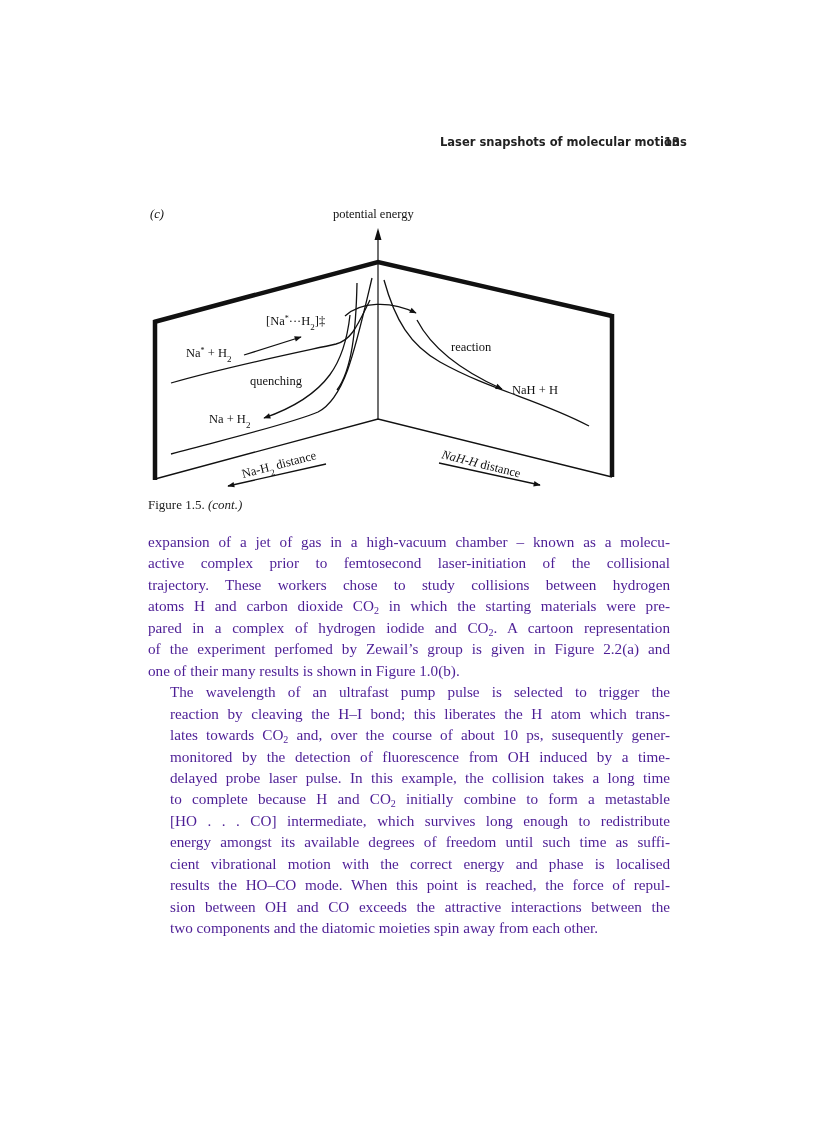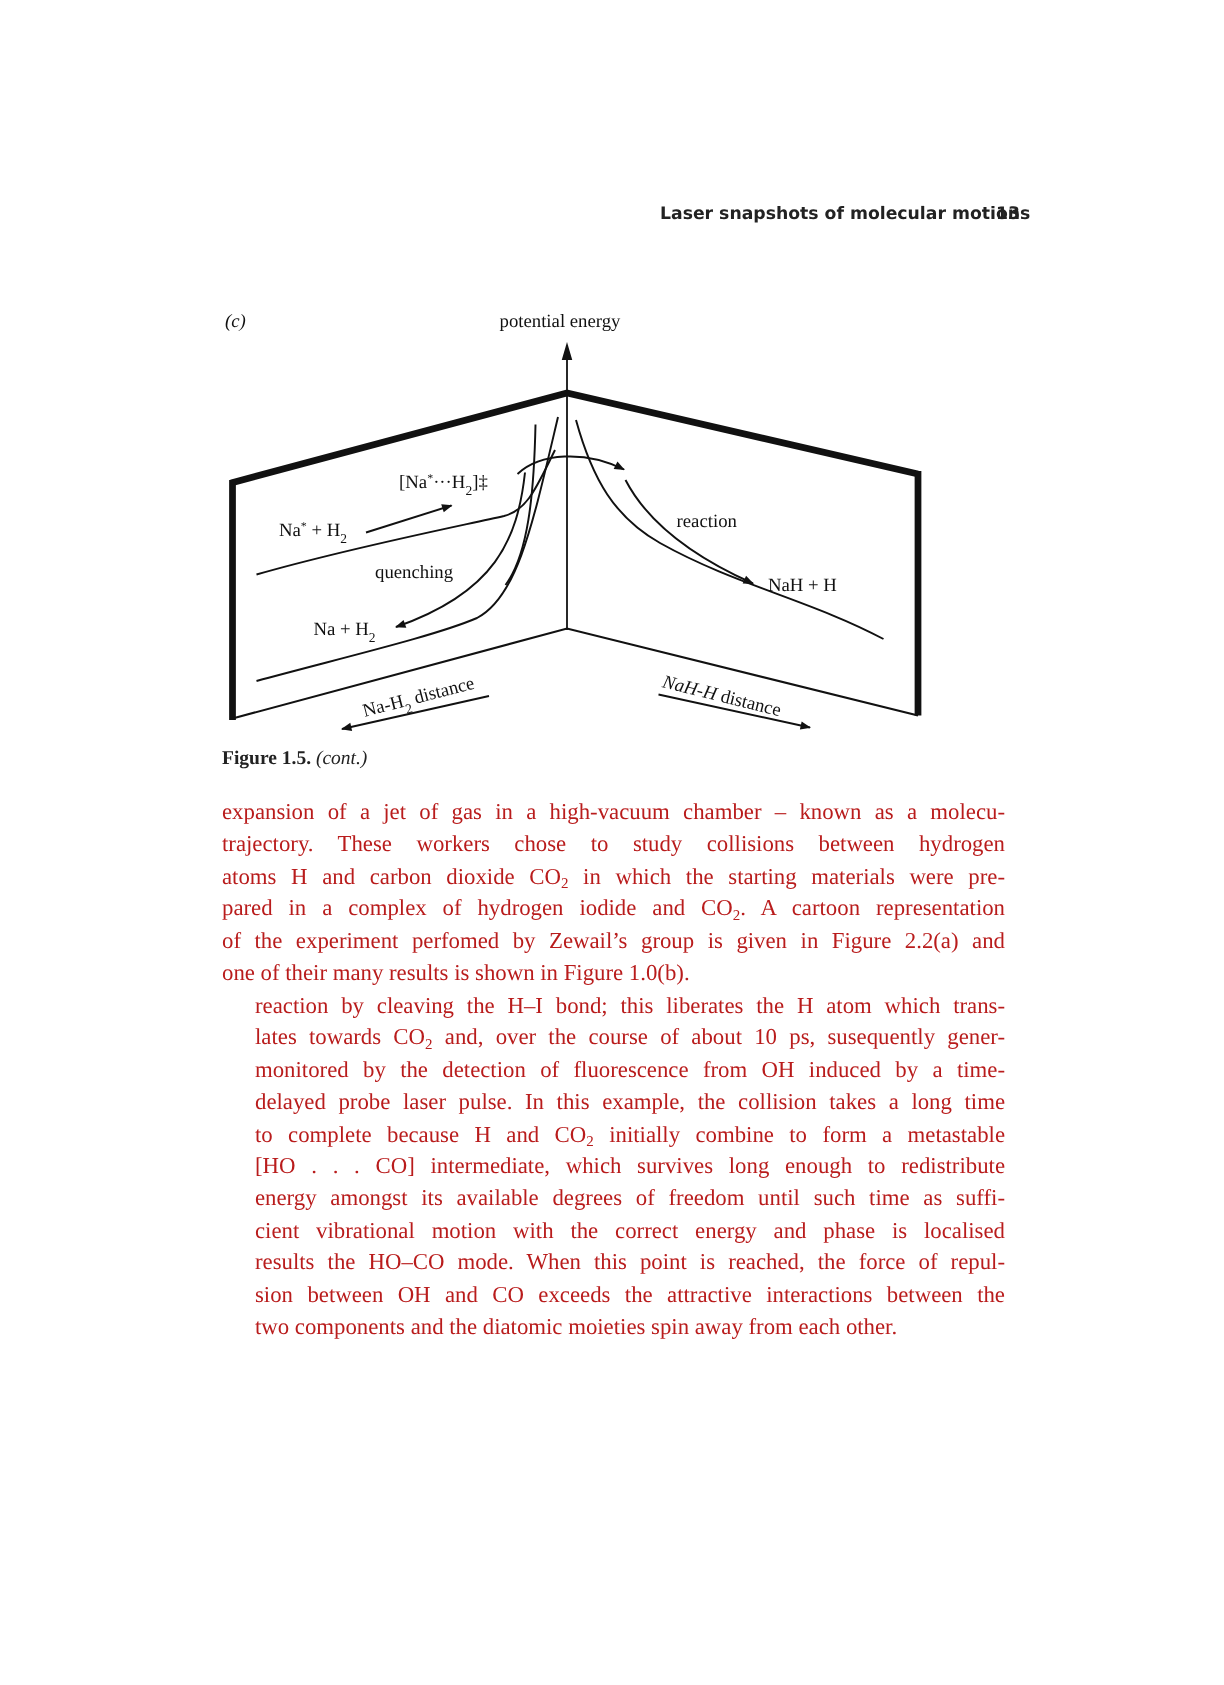--- a/index.html
+++ b/index.html
@@ -10,26 +10,26 @@
     color: #222; white-space: nowrap; text-align: center;
   }
   .running-head .pg { position: absolute; right: 0; top: 0; }
   .figure { position: absolute; left: 0; top: 0; width: 816px; height: 520px; }
   .figure svg { position: absolute; left: 0; top: 0; }
   .svg-text { font-family: "Liberation Serif", serif; font-size: 12.5px; fill: #111; }
   .caption {
     position: absolute; top: 497px; left: 148px;
     font-family: "Liberation Serif", serif; font-size: 13px; color: #222;
   }
-  .caption .fig-label { font-weight: bold; }
+  .caption .fig-label { font-weight: normal; }
   .caption .fig-cont { font-style: italic; }
   .body-text {
     position: absolute; top: 531px; left: 148px; width: 522px;
     font-family: "Liberation Serif", serif; font-size: 15.2px; line-height: 21.45px;
-    color: #b91c1c; text-align: justify;
+    color: #4c1d95; text-align: justify;
   }
   .body-text p { margin: 0; }
   .body-text p.indent { text-indent: 22px; }
   .body-text .line { display: block; text-align: justify; text-align-last: justify; white-space: nowrap; }
   .body-text .line.last { text-align-last: left; }
   sub { font-size: 10px; line-height: 0; vertical-align: -3px; }
 </style>
 </head>
 <body>
 
@@ -90,27 +90,29 @@
 </div>
 
 <div class="caption">
   <span class="fig-label">Figure 1.5.</span>
   <span class="fig-cont">(cont.)</span>
 </div>
 
 <div class="body-text">
   <p id="para1">
       <span class="line">expansion of a jet of gas in a high-vacuum chamber – known as a molecu-</span>
+      <span class="line">active complex prior to femtosecond laser-initiation of the collisional</span>
       <span class="line">trajectory. These workers chose to study collisions between hydrogen</span>
       <span class="line">atoms H and carbon dioxide CO<sub>2</sub> in which the starting materials were pre-</span>
       <span class="line">pared in a complex of hydrogen iodide and CO<sub>2</sub>. A cartoon representation</span>
       <span class="line">of the experiment perfomed by Zewail’s group is given in Figure 2.2(a) and</span>
       <span class="line last">one of their many results is shown in Figure 1.0(b).</span>
     </p>
   <p class="indent" id="para2">
+      <span class="line" style="text-indent: 22px;">The wavelength of an ultrafast pump pulse is selected to trigger the</span>
       <span class="line">reaction by cleaving the H–I bond; this liberates the H atom which trans-</span>
       <span class="line">lates towards CO<sub>2</sub> and, over the course of about 10 ps, susequently gener-</span>
       <span class="line">monitored by the detection of fluorescence from OH induced by a time-</span>
       <span class="line">delayed probe laser pulse. In this example, the collision takes a long time</span>
       <span class="line">to complete because H and CO<sub>2</sub> initially combine to form a metastable</span>
       <span class="line">[HO . . . CO] intermediate, which survives long enough to redistribute</span>
       <span class="line">energy amongst its available degrees of freedom until such time as suffi-</span>
       <span class="line">cient vibrational motion with the correct energy and phase is localised</span>
       <span class="line">results the HO–CO mode. When this point is reached, the force of repul-</span>
       <span class="line">sion between OH and CO exceeds the attractive interactions between the</span>

